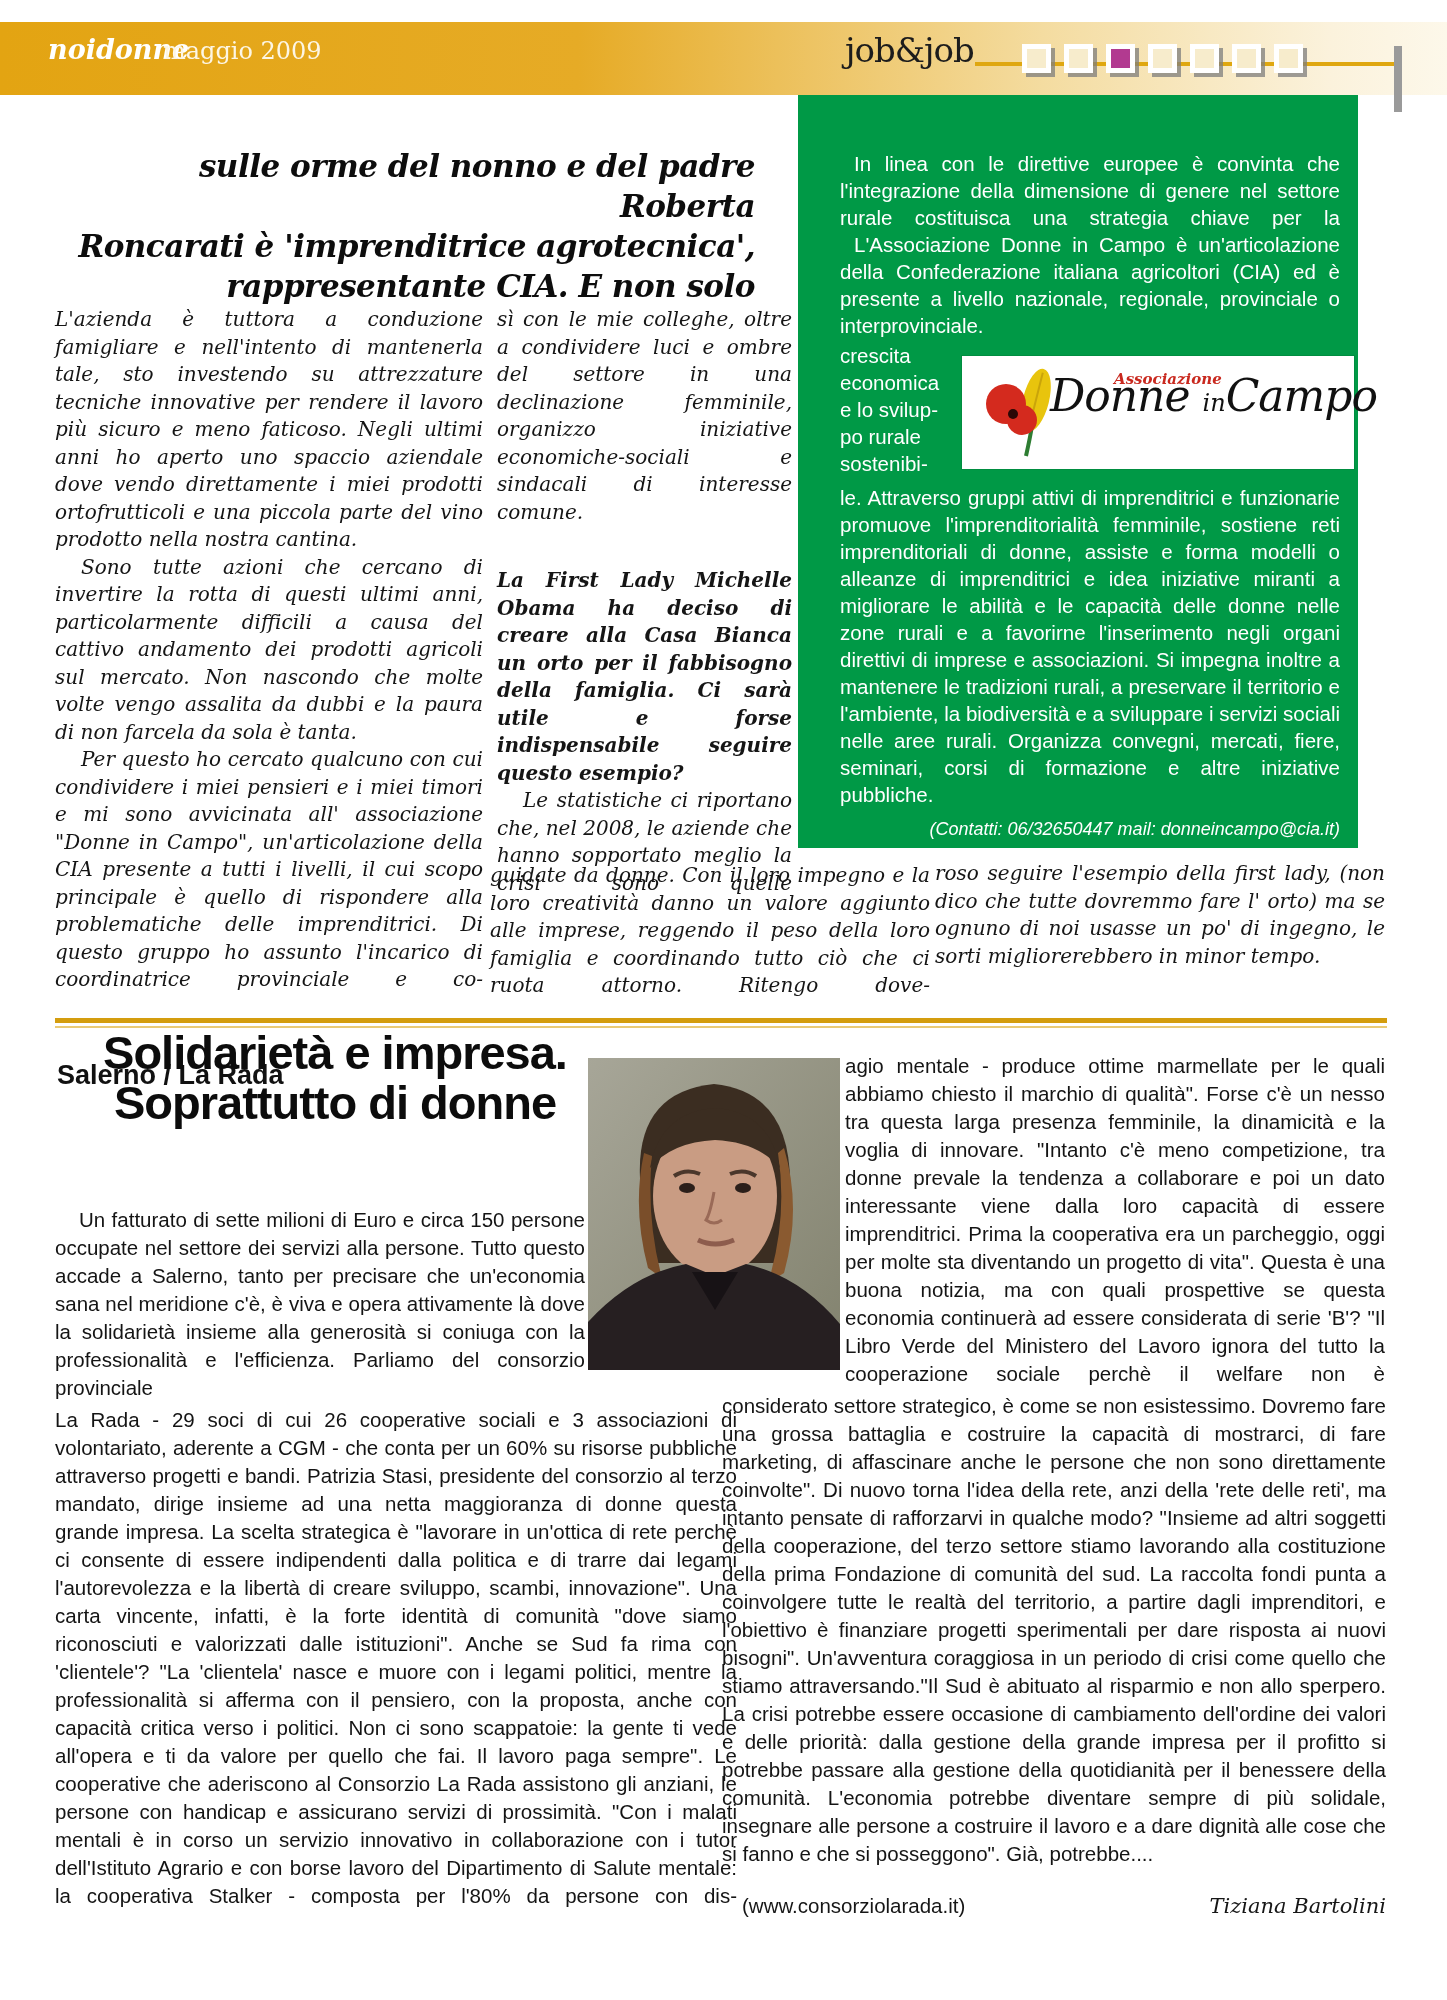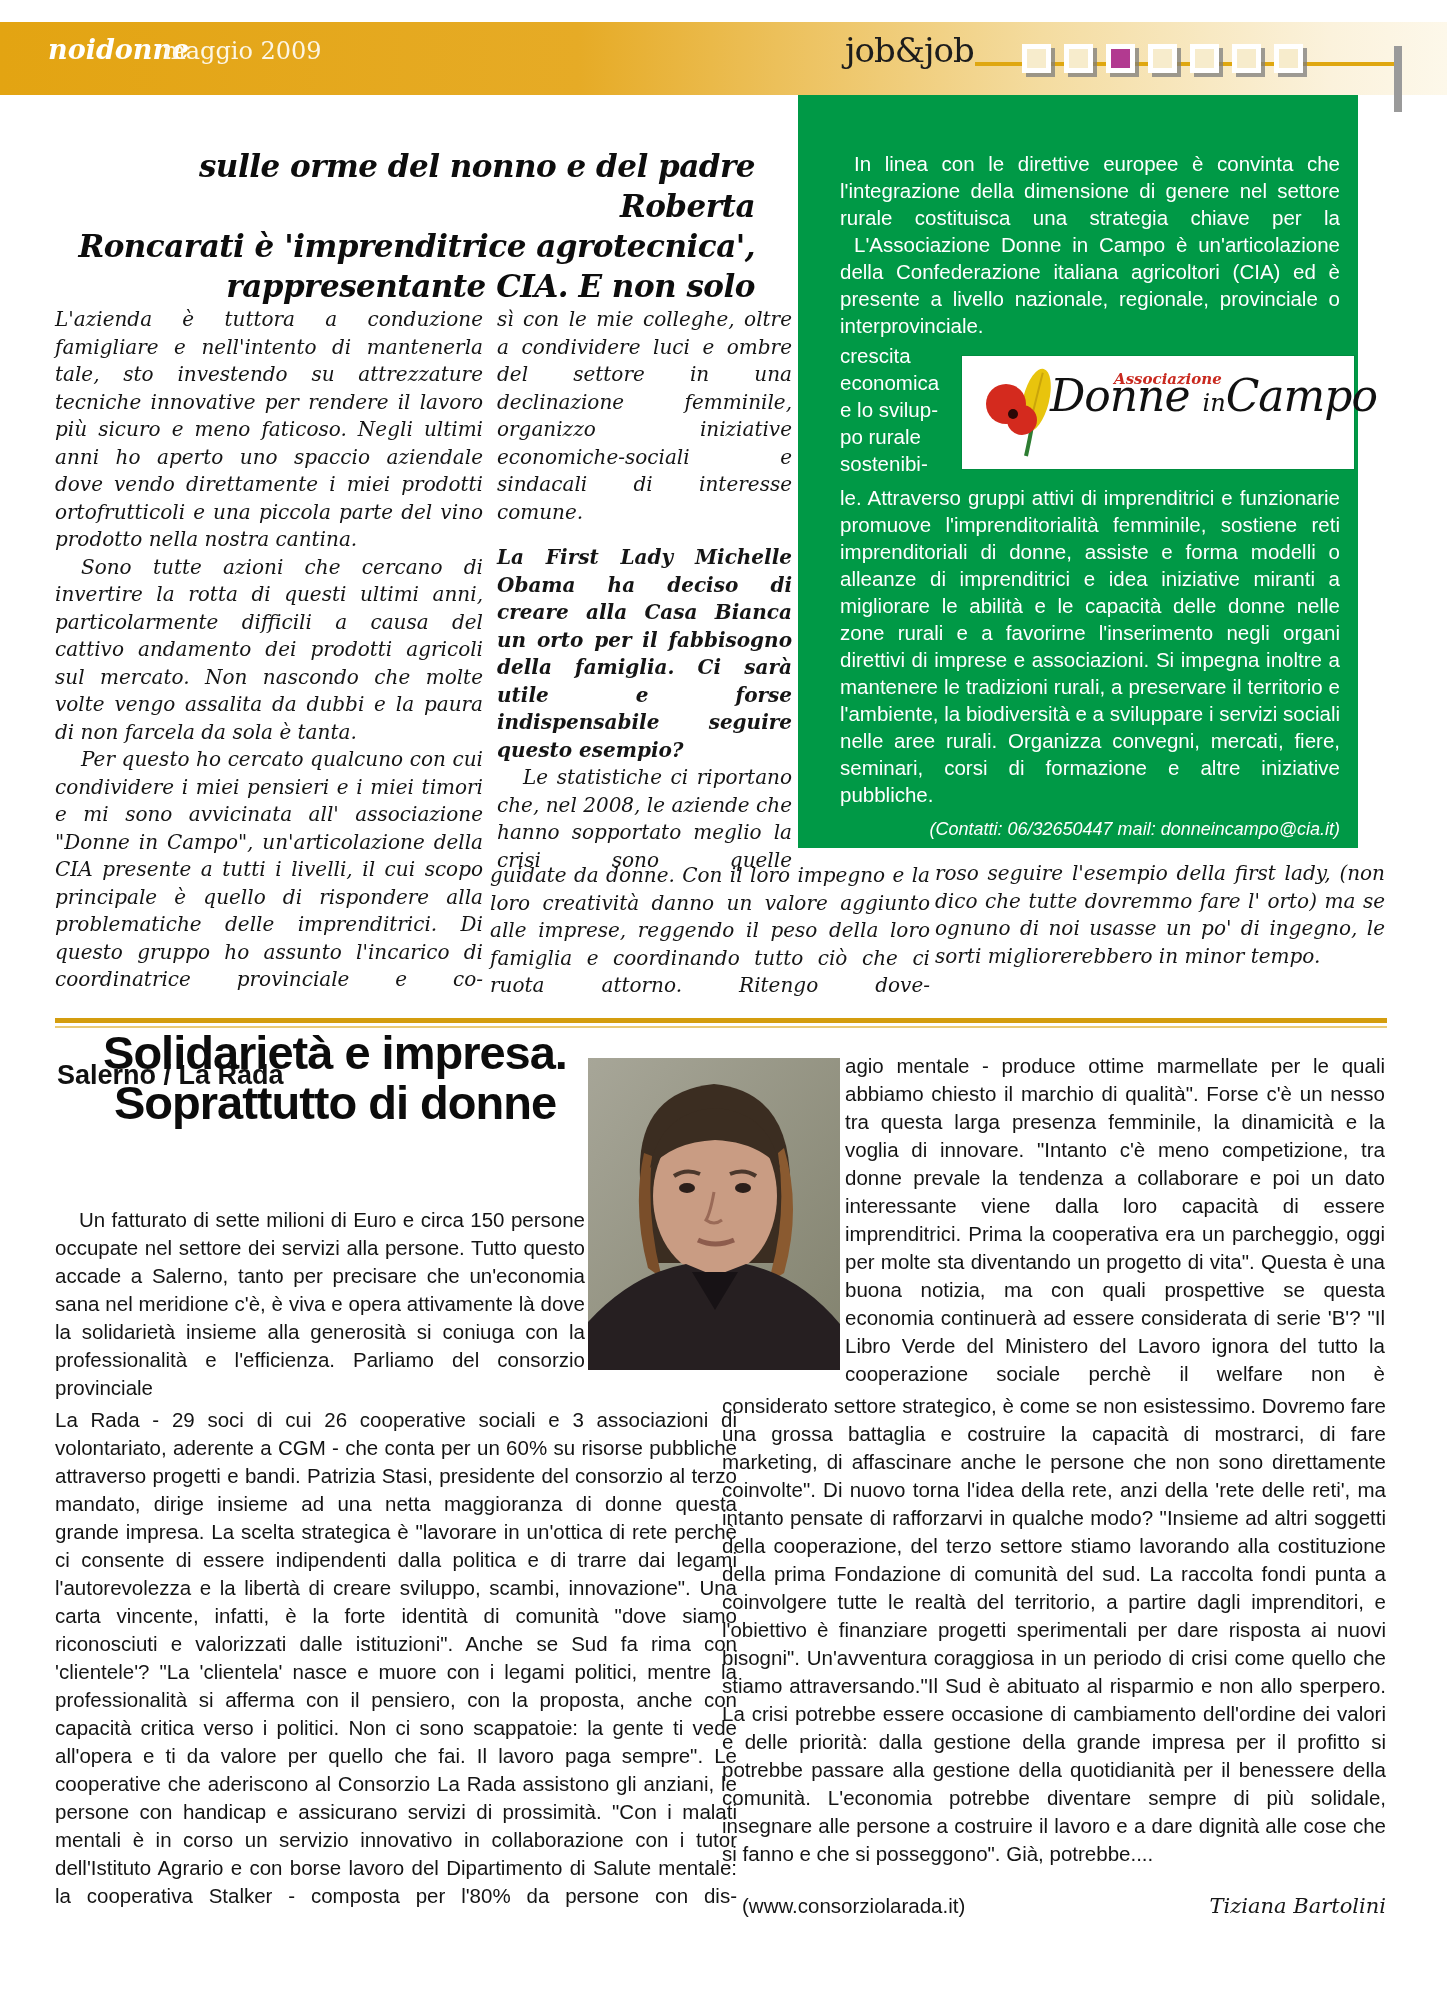--- a/index.html
+++ b/index.html
@@ -28,21 +28,21 @@
 
   
   .a1{font-family:"DejaVu Serif",serif;font-style:italic;font-size:20px;line-height:27.5px;
       text-align:justify;color:#151515;}
   #a1-headline{position:absolute;left:55px;top:146px;width:700px;white-space:pre-line;
       font-family:"DejaVu Serif",serif;font-style:italic;font-weight:bold;font-size:31px;
       line-height:40px;letter-spacing:-0.5px;color:#0d0d0d;text-align:right;}
   #a1-col1{position:absolute;left:55px;top:306px;width:428px;}
   #a1-col2{position:absolute;left:497px;top:306px;width:295px;}
   .indent p, .ind{text-indent:26px;}
-  .a1 .bold-par{font-weight:bold;margin-top:18px;}
+  .a1 .bold-par{font-weight:bold;margin-top:41px;}
   .jlast{text-align-last:justify;}
   #a1-bottom-left{position:absolute;left:490px;top:862px;width:440px;}
   #a1-bottom-right{position:absolute;left:935px;top:860px;width:450px;}
 
   
   #green-box{position:absolute;left:798px;top:95px;width:560px;height:753px;background:#009946;
     box-sizing:border-box;padding:55px 18px 0 42px;color:#ffffff;
     font-family:"Liberation Sans",sans-serif;font-size:20.5px;line-height:27px;text-align:justify;}
   #green-box .gp{text-indent:14px;}
   #logo-row{position:relative;height:142px;margin-top:3px;}

